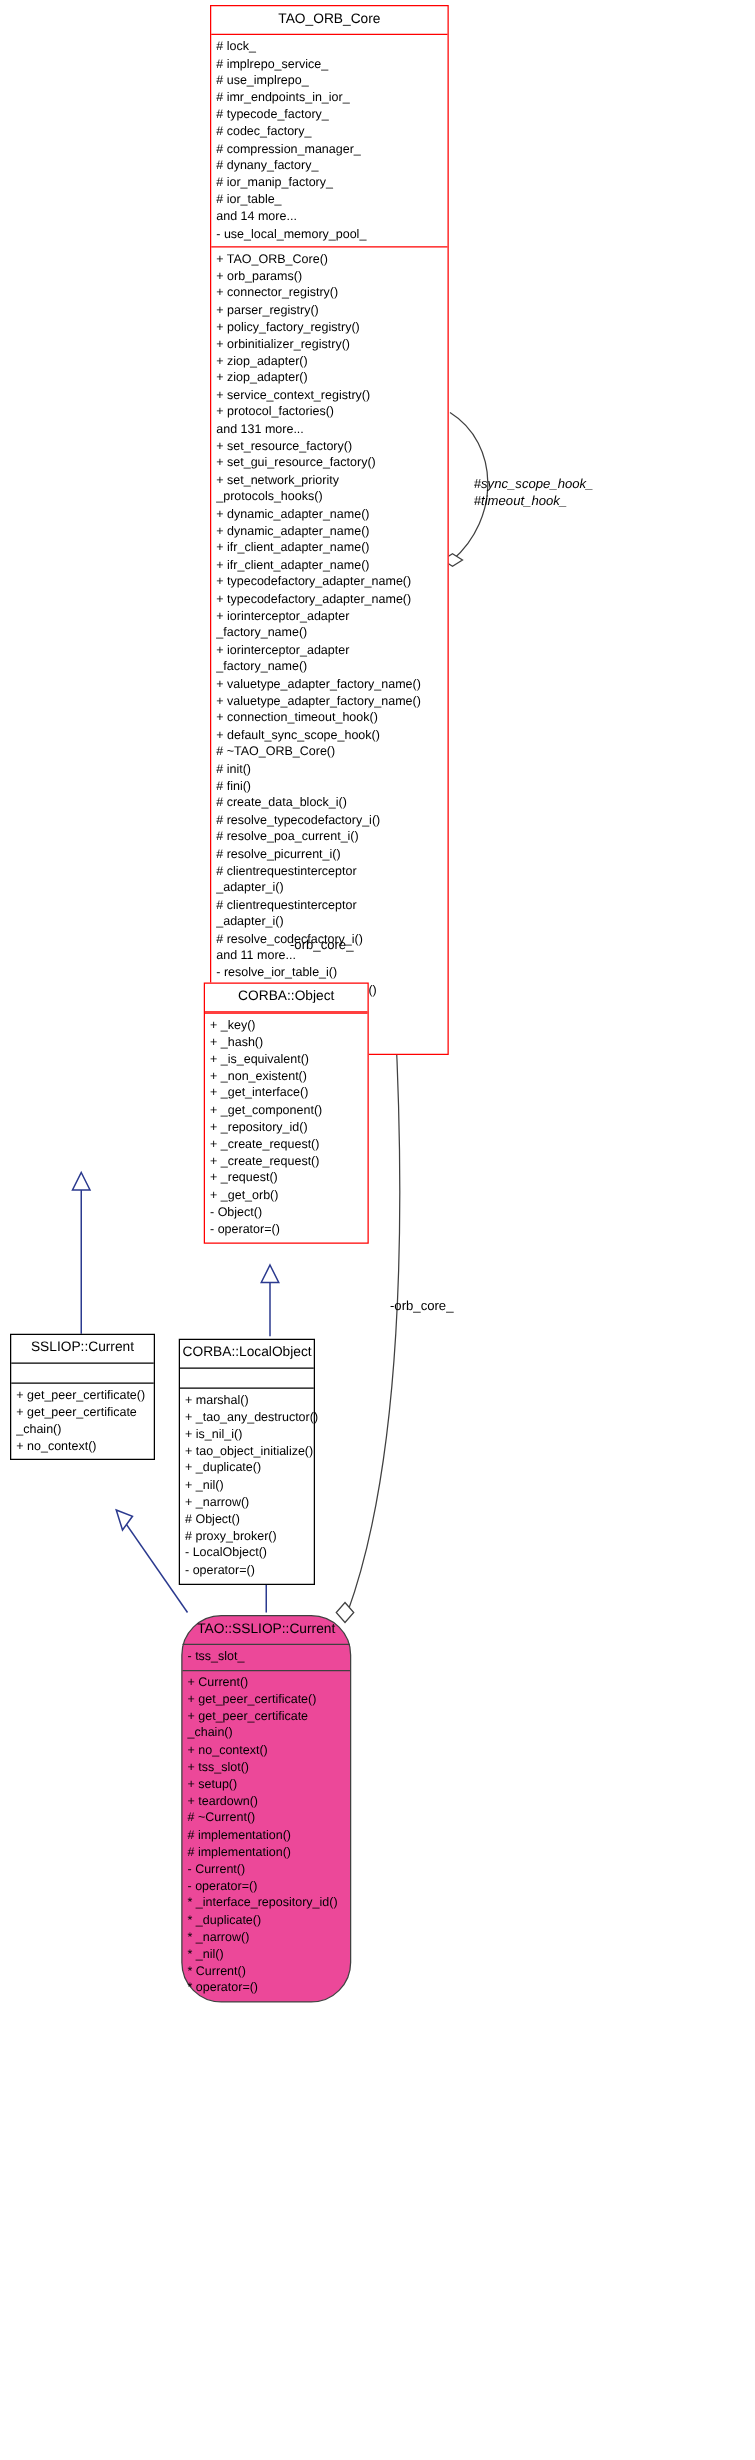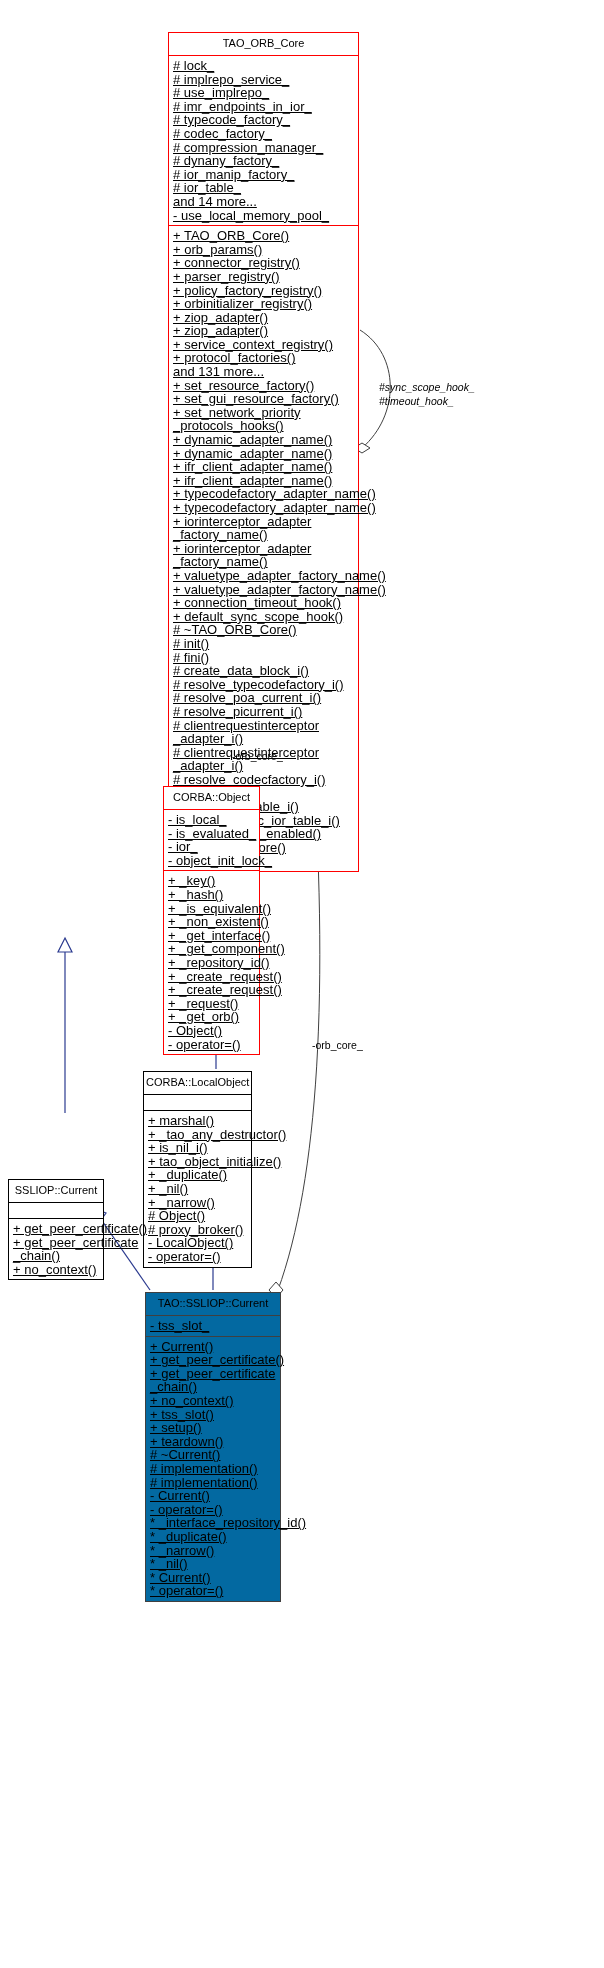--- a/index.html
+++ b/index.html
@@ -29,41 +29,40 @@
     pointer-events: none;
   }
   .node {
     position: absolute;
     box-sizing: border-box;
     background: #ffffff;
     border: 1px solid #000000;
   }
   .node.red   { border-color: #ff0000; }
   .node.navy  { border-color: #000000; }
-  .node.grey  { background: #0369a1; border-color: #404040; }
+  .node.grey  { background: #ec4899; border-color: #404040; border-radius: 32px; }
   .node .title {
     text-align: center;
     font-size: 11px;
     line-height: 15px;
     padding: 3px 2px 4px 2px;
     color: #000;
     white-space: nowrap;
   }
   .node .sep {
     height: 0;
     border-top: 1px solid #000000;
   }
   .node.red > .sep { border-top-color: #ff0000; }
   .node.grey > .sep { border-top-color: #404040; }
   .node .compartment {
     padding: 3px 3px 3px 4px;
-    font-size: 13px;
+    font-size: 10px;
     line-height: 13.6px;
     color: #000;
-    text-decoration: underline;
   }
   .node .compartment.empty {
     height: 15px;
     padding: 0;
   }
   .node .compartment div {
     white-space: nowrap;
   }
   .edge-label {
     position: absolute;
@@ -95,21 +94,21 @@
     <path d="M 65 1113 L 65 948" fill="none" stroke="#2b3a8f" stroke-width="1.2"></path>
     <polygon points="65,938 72,952 58,952" fill="#ffffff" stroke="#2b3a8f" stroke-width="1.2"></polygon>
 
     <path d="M 150 1290 L 98 1215" fill="none" stroke="#2b3a8f" stroke-width="1.2"></path>
     <polygon points="93,1208 106,1213 98,1224" fill="#ffffff" stroke="#2b3a8f" stroke-width="1.2"></polygon>
 
     <path d="M 213 1290 L 213 1255" fill="none" stroke="#2b3a8f" stroke-width="1.2"></path>
     <polygon points="213,1245 220,1259 206,1259" fill="#ffffff" stroke="#2b3a8f" stroke-width="1.2"></polygon>
   </svg>
 
-  <div class="node red" style="left:168px; top:4px; width:191px;margin-top:28px;">
+  <div class="node red" style="left:168px; top:4px; width:191px;">
     <div class="title">TAO_ORB_Core</div>
     <div class="sep"></div>
     <div class="compartment">
         <div># lock_</div>
         <div># implrepo_service_</div>
         <div># use_implrepo_</div>
         <div># imr_endpoints_in_ior_</div>
         <div># typecode_factory_</div>
         <div># codec_factory_</div>
         <div># compression_manager_</div>
@@ -164,29 +163,23 @@
         <div># resolve_codecfactory_i()</div>
         <div>and 11 more...</div>
         <div>- resolve_ior_table_i()</div>
         <div>- resolve_async_ior_table_i()</div>
         <div>- is_collocation_enabled()</div>
         <div>- TAO_ORB_Core()</div>
         <div>- operator=()</div>
       </div>
   </div>
 
-  <div class="node red" style="left:163px; top:786px; width:97px;">
+  <div class="node red" style="left:163px; top:786px; width:132px;">
     <div class="title">CORBA::Object</div>
     <div class="sep"></div>
-    <div class="compartment">
-        <div>- is_local_</div>
-        <div>- is_evaluated_</div>
-        <div>- ior_</div>
-        <div>- object_init_lock_</div>
-      </div>
     <div class="sep"></div>
     <div class="compartment">
         <div>+ _key()</div>
         <div>+ _hash()</div>
         <div>+ _is_equivalent()</div>
         <div>+ _non_existent()</div>
         <div>+ _get_interface()</div>
         <div>+ _get_component()</div>
         <div>+ _repository_id()</div>
         <div>+ _create_request()</div>
@@ -212,21 +205,21 @@
         <div>+ _duplicate()</div>
         <div>+ _nil()</div>
         <div>+ _narrow()</div>
         <div># Object()</div>
         <div># proxy_broker()</div>
         <div>- LocalObject()</div>
         <div>- operator=()</div>
       </div>
   </div>
 
-  <div class="node navy" style="left:8px; top:1179px; width:96px;">
+  <div class="node navy" style="left:8px; top:1067px; width:116px;">
     <div class="title">SSLIOP::Current</div>
     <div class="sep"></div>
     <div class="compartment empty"></div>
     <div class="sep"></div>
     <div class="compartment">
         <div>+ get_peer_certificate()</div>
         <div>+ get_peer_certificate</div>
         <div>_chain()</div>
         <div>+ no_context()</div>
       </div>

